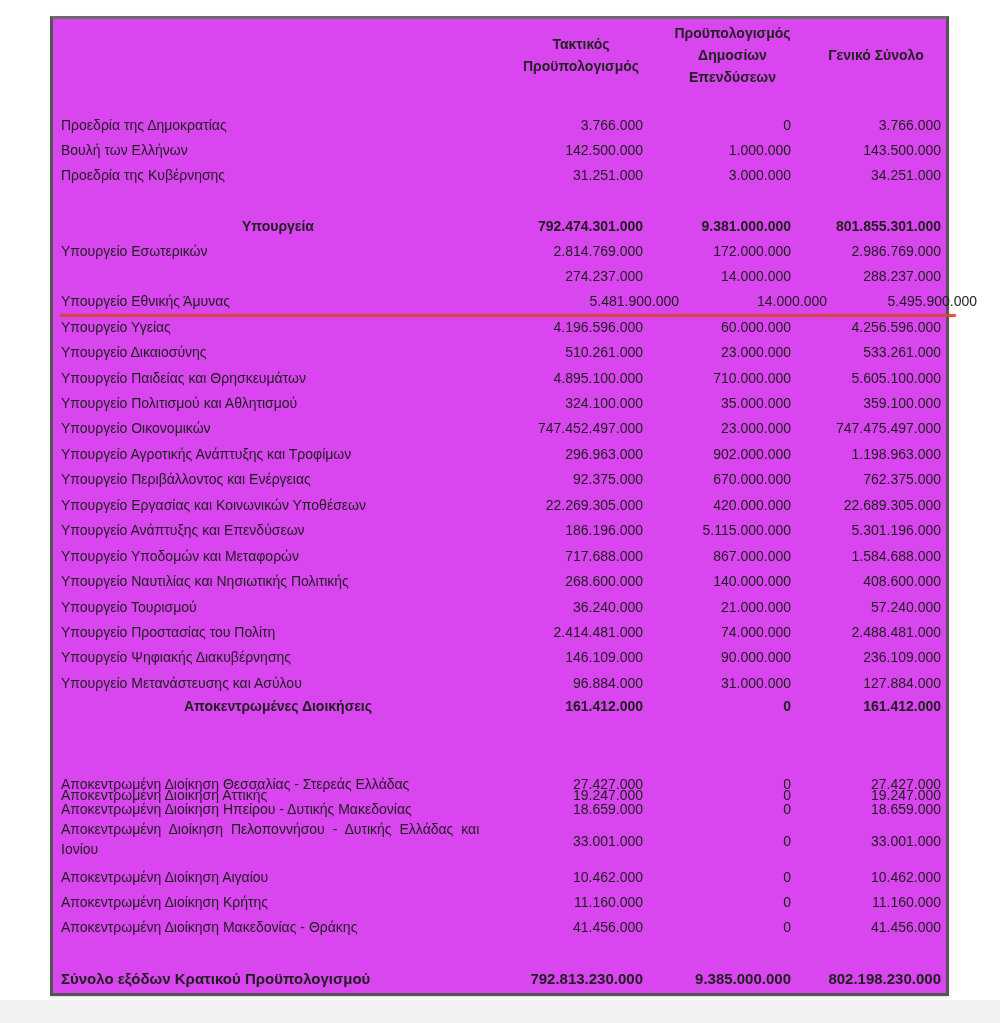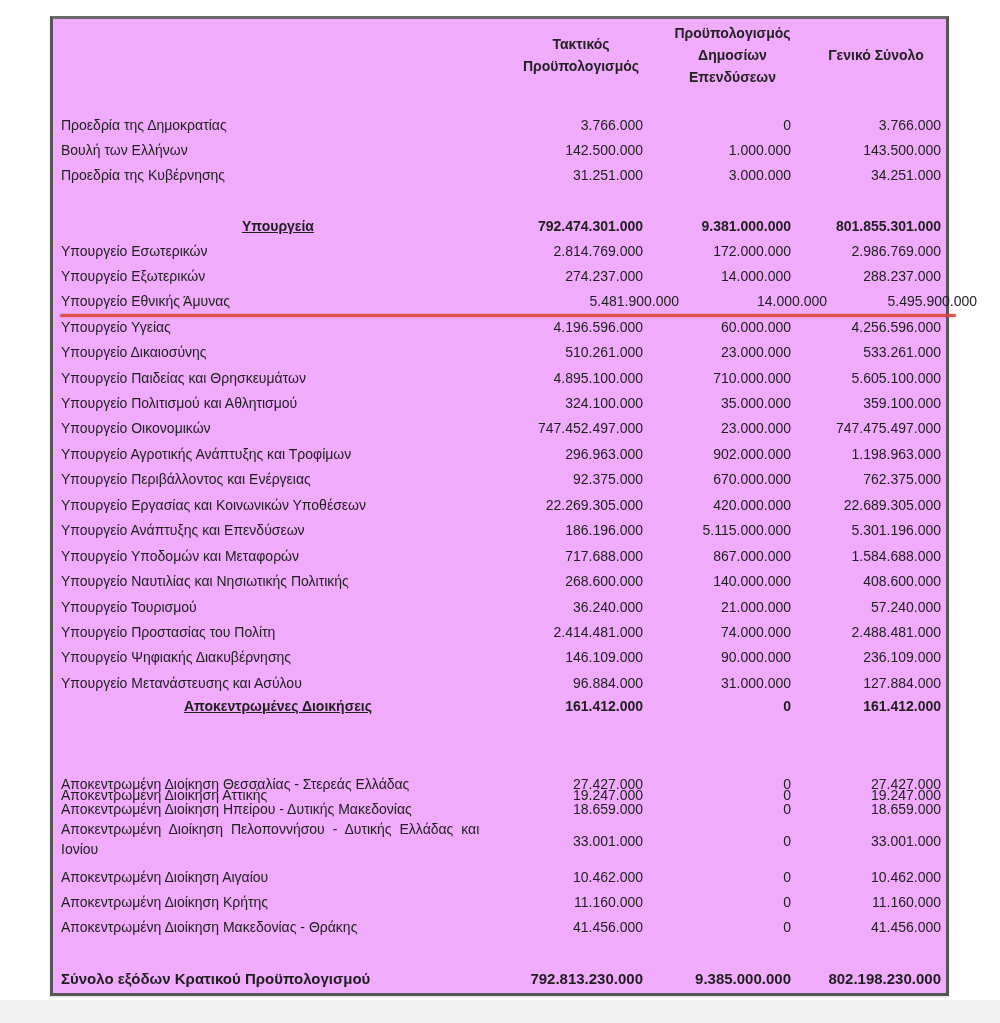--- a/index.html
+++ b/index.html
@@ -10,21 +10,21 @@
     color: #1e1e1e;
   }
   .bottom-fade {
     position: absolute; left: 0; top: 1000px; width: 1000px; height: 23px;
     background: #f1f1f1;
   }
   .table-box {
     position: absolute; left: 50px; top: 16px; width: 893px; height: 974px;
     border-left: 3px solid #555; border-top: 3px solid #6a6a6a;
     border-right: 3px solid #555; border-bottom: 3px solid #555;
-    background: #f0abfc;
+    background: #d946ef;
     box-shadow: 0 1px 2px rgba(0,0,0,0.15);
   }
   .header {
     position: absolute; top: 0; left: 0; width: 100%; height: 90px;
   }
   .hcell {
     position: absolute; font-size: 14px; font-weight: bold; text-align: center;
     line-height: 22px; color: #222;
   }
   .row {
@@ -33,21 +33,21 @@
   }
   .row .label {
     position: absolute; left: 8px; width: 440px; white-space: nowrap;
   }
   .row .v1, .row .v2, .row .v3 {
     position: absolute; text-align: right; white-space: nowrap;
   }
   .row .v1 { right: 303px; }
   .row .v2 { right: 155px; }
   .row .v3 { right: 5px; }
-  .row.section .label { font-weight: bold; left: 0; width: 400px; text-align: center; padding-left: 25px; text-decoration: underline; }
+  .row.section .label { font-weight: bold; left: 0; width: 400px; text-align: center; padding-left: 25px; }
   .row.section .v1, .row.section .v2, .row.section .v3 { font-weight: bold; }
   .row.total { font-size: 15px; }
   .row.total .label, .row.total .v1, .row.total .v2, .row.total .v3 { font-weight: bold; }
   .row.tall { height: 44px; }
   .row.tall .label { line-height: 20px; white-space: normal; width: 440px; word-spacing: 4px; }
   .row.tall .v1, .row.tall .v2, .row.tall .v3 { top: 10px; }
   .red-line {
     position: absolute; left: 60px; top: 314px; width: 896px; height: 3px;
     background: #d9443a; opacity: 0.9; border-radius: 2px;
     box-shadow: 0 0 2px rgba(217,68,58,0.6);
@@ -97,21 +97,20 @@
         <span class="v2">9.381.000.000</span>
         <span class="v3">801.855.301.000</span>
       </div>
       <div class="row" style="top: 220px;">
         <span class="label">Υπουργείο Εσωτερικών</span>
         <span class="v1">2.814.769.000</span>
         <span class="v2">172.000.000</span>
         <span class="v3">2.986.769.000</span>
       </div>
       <div class="row" style="top: 245px;">
-        <span class="label">Υπουργείο Εξωτερικών</span>
         <span class="v1">274.237.000</span>
         <span class="v2">14.000.000</span>
         <span class="v3">288.237.000</span>
       </div>
       <div class="row" style="top: 270px; padding-left: 36px;">
         <span class="label">Υπουργείο Εθνικής Άμυνας</span>
         <span class="v1">5.481.900.000</span>
         <span class="v2">14.000.000</span>
         <span class="v3">5.495.900.000</span>
       </div>

